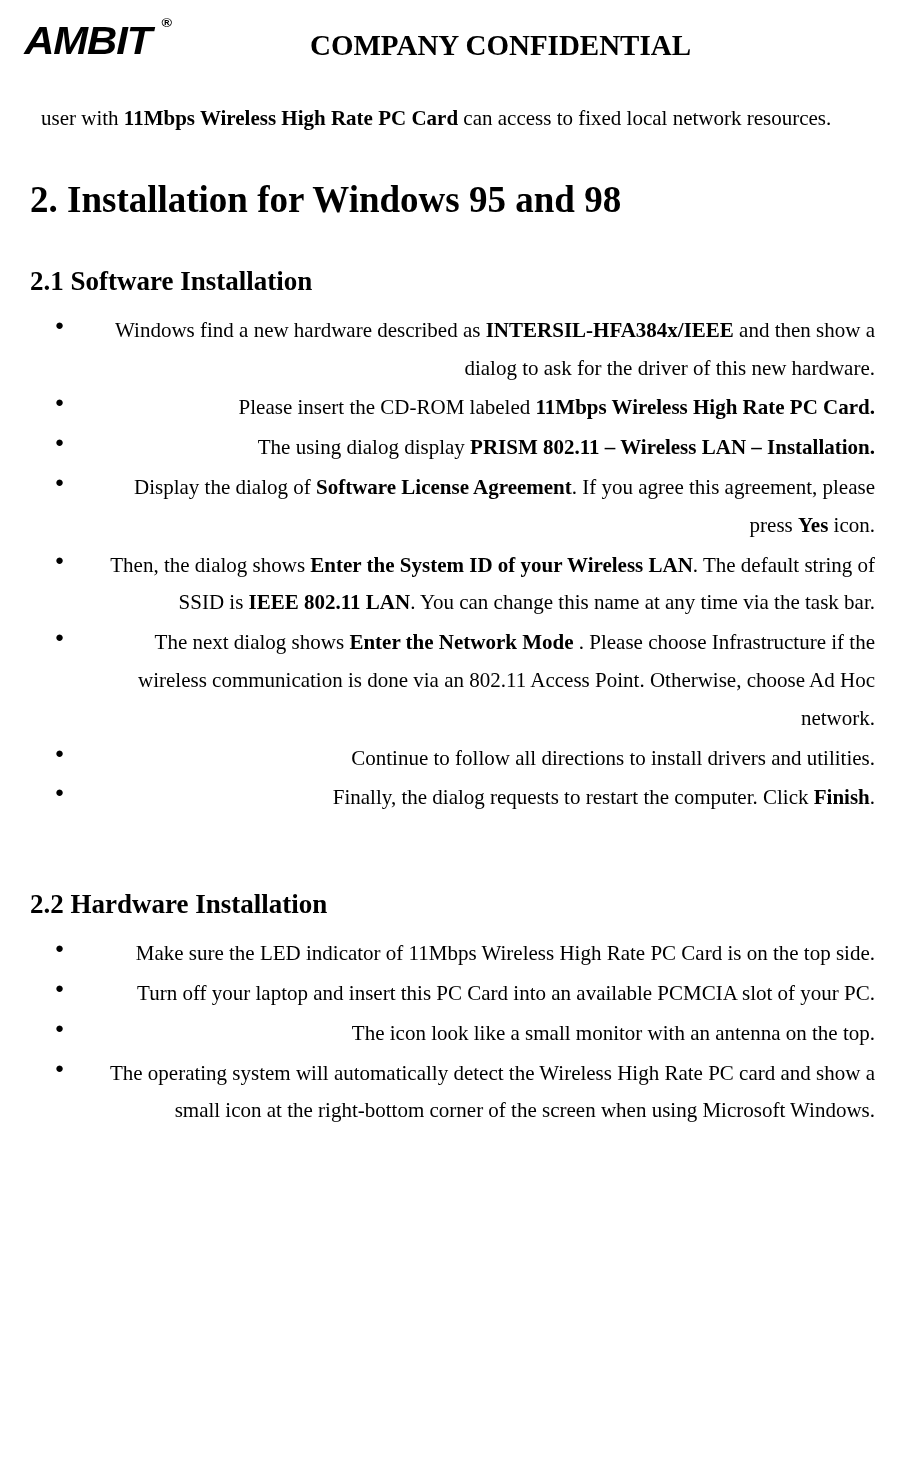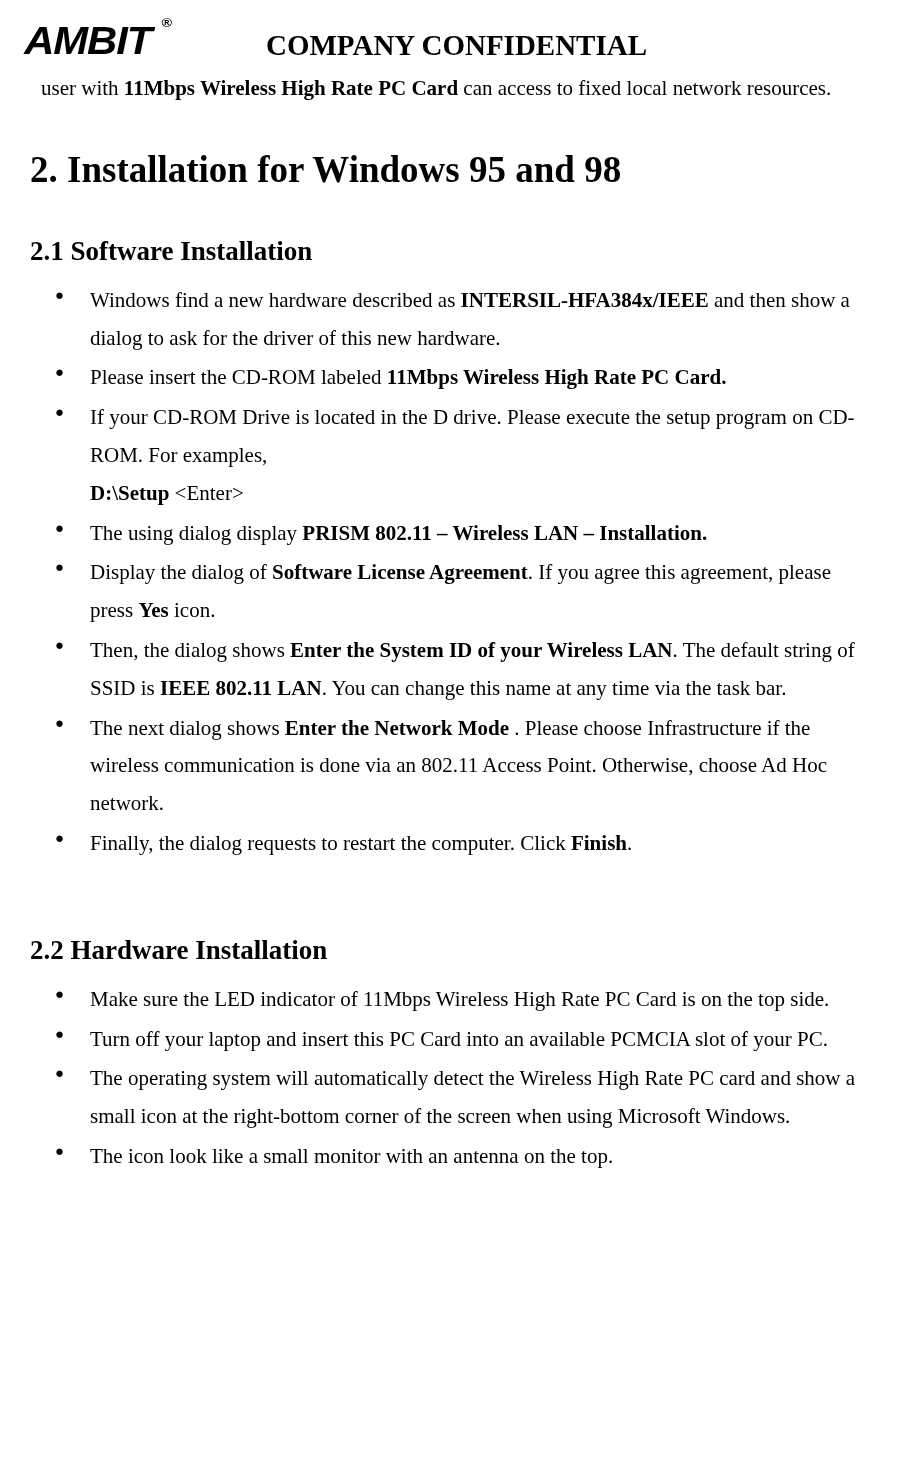--- a/index.html
+++ b/index.html
@@ -11,21 +11,22 @@
       width: 905px;
       min-height: 1484px;
       background: white;
       font-family: "Times New Roman", Times, serif;
       color: black;
       padding: 20px 30px;
     }
     .header {
       display: flex;
       align-items: center;
-      gap: 36px;
+      gap: 80px;
+      margin-bottom: 30px;
     }
     .logo {
       position: relative;
       width: 200px;
       height: 50px;
     }
     .logo-text {
       font-family: Arial, sans-serif;
       font-weight: 900;
       font-style: italic;
@@ -68,20 +69,21 @@
     ul.bullets {
       list-style: none;
       margin-left: 25px;
     }
     ul.bullets li {
       font-size: 21px;
       line-height: 1.8;
       padding-left: 35px;
       position: relative;
       margin-bottom: 2px;
+      text-align: right;
     }
     ul.bullets li::before {
       content: "●";
       position: absolute;
       left: 0;
       top: 0;
       font-size: 15px;
       line-height: 1.8;
     }
     .sub-line {
@@ -118,44 +120,41 @@
 <h2>2.1 Software Installation</h2>
 
 <ul class="bullets">
   <li>
     <span>Windows find a new hardware described as </span><span class="b">INTERSIL-HFA384x/IEEE</span><span> and then show a dialog to ask for the driver of this new hardware.</span>
   </li>
   <li>
     <span>Please insert the CD-ROM labeled </span><span class="b">11Mbps Wireless High Rate PC Card.</span>
   </li>
   <li>
-    <span>If your CD-ROM Drive is located in the D drive. Please execute the setup program on CD-ROM. For examples,</span>
-    <div class="sub-line" style="padding-left:0">
-      <span class="b">D:\Setup </span><span>&lt;Enter&gt;</span>
-    </div>
-  </li>
-  <li>
     <span>The using dialog display </span><span class="b">PRISM 802.11 – Wireless LAN – Installation.</span>
   </li>
   <li>
     <span>Display the dialog of </span><span class="b">Software License Agreement</span><span>. If you agree this agreement, please press </span><span class="b">Yes</span><span> icon.</span>
   </li>
   <li>
     <span>Then, the dialog shows </span><span class="b">Enter the System ID of your Wireless LAN</span><span>. The default string of SSID is </span><span class="b">IEEE 802.11 LAN</span><span>. You can change this name at any time via the task bar.</span>
   </li>
   <li>
     <span>The next dialog shows </span><span class="b">Enter the Network Mode</span><span> . Please choose Infrastructure if the wireless communication is done via an 802.11 Access Point. Otherwise, choose Ad Hoc network.</span>
+  </li>
+  <li>
+    <span>Continue to follow all directions to install drivers and utilities.</span>
   </li>
   <li>
     <span>Finally, the dialog requests to restart the computer. Click </span><span class="b">Finish</span><span>.</span>
   </li>
 </ul>
 
 <div class="section-spacer"></div>
 
 <h2>2.2 Hardware Installation</h2>
 
 <ul class="bullets">
   <li><span>Make sure the LED indicator of 11Mbps Wireless High Rate PC Card is on the top side.</span></li>
   <li><span>Turn off your laptop and insert this PC Card into an available PCMCIA slot of your PC.</span></li>
+  <li><span>The icon look like a small monitor with an antenna on the top.</span></li>
   <li><span>The operating system will automatically detect the Wireless High Rate PC card and show a small icon at the right-bottom corner of the screen when using Microsoft Windows.</span></li>
-  <li><span>The icon look like a small monitor with an antenna on the top.</span></li>
 </ul>
 
 </body></html>

